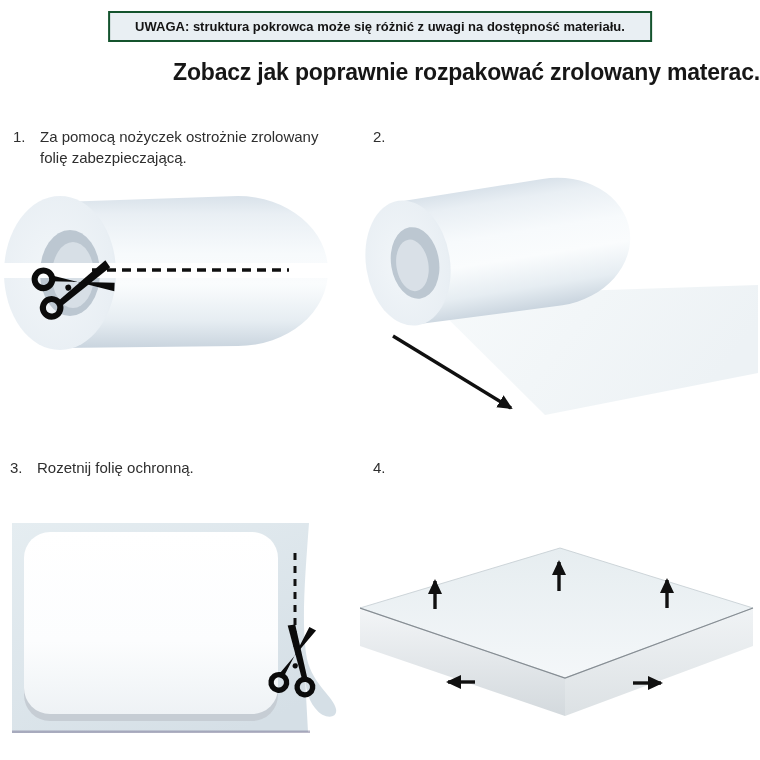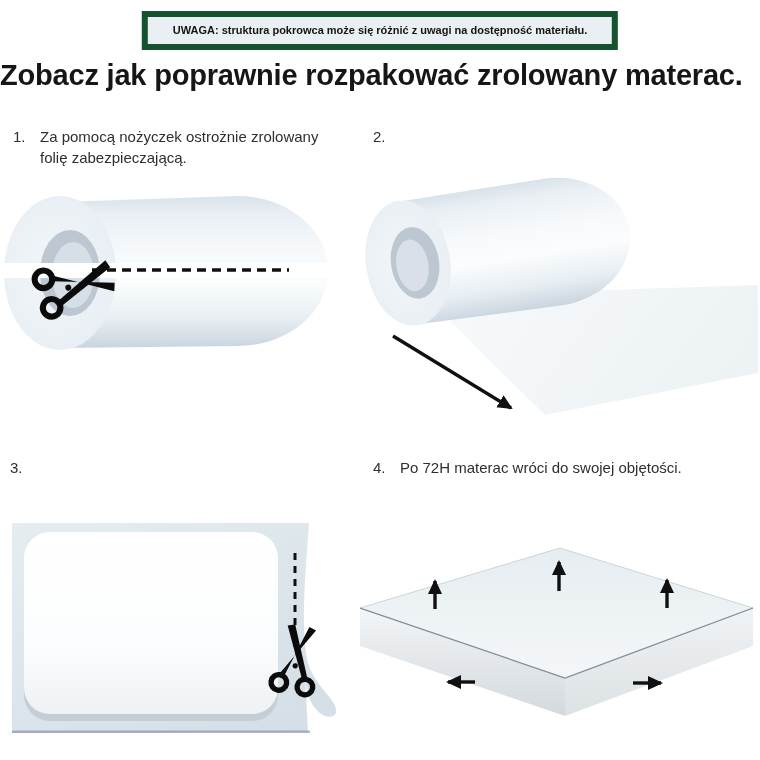--- a/index.html
+++ b/index.html
@@ -1,22 +1,22 @@
 <!DOCTYPE html>
 <html><head>
 <meta charset="utf-8">
 <style>
   html,body{margin:0;padding:0;background:#ffffff;}
   .page{position:relative;width:760px;height:760px;background:#ffffff;overflow:hidden;
         font-family:"Liberation Sans",sans-serif;}
   .banner{position:absolute;top:11px;left:50%;transform:translateX(-50%);
-          background:#e9eff3;border:6px solid #14532d;padding:4px 25px;
-          font-size:11px;font-weight:bold;color:#141414;white-space:nowrap;line-height:19px;}
-  .heading{position:absolute;top:59px;left:0;width:760px;margin:0;text-align:left;
-           font-size:29px;font-weight:bold;color:#161616;letter-spacing:-0.2px;}
+          background:#e9eff3;border:2px solid #14532d;padding:4px 25px;
+          font-size:13px;font-weight:bold;color:#141414;white-space:nowrap;line-height:19px;}
+  .heading{position:absolute;top:59px;left:0;width:760px;margin:0;text-align:right;
+           font-size:23px;font-weight:bold;color:#161616;letter-spacing:-0.2px;}
   .step{position:absolute;display:flex;font-size:15px;line-height:21px;color:#2f2f2f;}
   .step .num{width:27px;flex:none;}
   .step1{left:13px;top:126px;width:320px;}
   .step1 .txt{width:285px;}
   .step2{left:373px;top:126px;width:385px;}
   .step3{left:10px;top:457px;width:330px;}
   .step4{left:373px;top:457px;width:385px;}
   .illus{position:absolute;}
   #il1{left:0px;top:193px;}
   #il2{left:363px;top:168px;}
@@ -36,24 +36,24 @@
 
   <div class="step step1">
     <span class="num">1.</span>
     <span class="txt">Za pomocą nożyczek ostrożnie zrolowany folię zabezpieczającą.</span>
   </div>
   <div class="step step2">
     <span class="num">2.</span>
   </div>
   <div class="step step3">
     <span class="num">3.</span>
+    <span class="txt">Rozetnij folię ochronną.</span>
   </div>
   <div class="step step4">
     <span class="num">4.</span>
-    <span class="txt">Po 72H materac wróci do swojej objętości.</span>
   </div>
 
   <svg width="0" height="0" style="position:absolute">
     <defs>
       <g id="scissors">
         <polygon points="-10,8 33,-12 35,-6 -8,12" fill="#0b0b0b"></polygon>
         <polygon points="-10,-8 35,6 33,12 -8,-12" fill="#0b0b0b"></polygon>
         <circle cx="-15" cy="-11" r="6.5" fill="none" stroke="#0b0b0b" stroke-width="4.5"></circle>
         <circle cx="-15" cy="11" r="6.5" fill="none" stroke="#0b0b0b" stroke-width="4.5"></circle>
         <circle cx="1" cy="0" r="2.2" fill="#0b0b0b"></circle>

